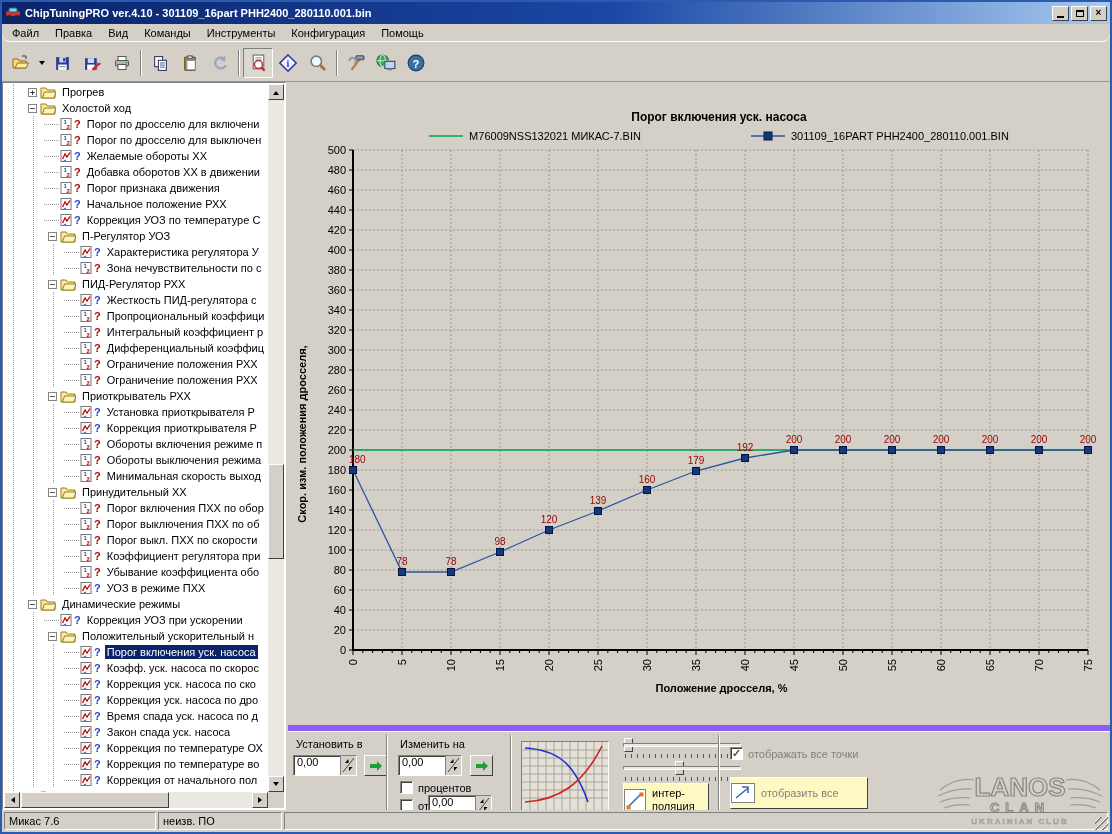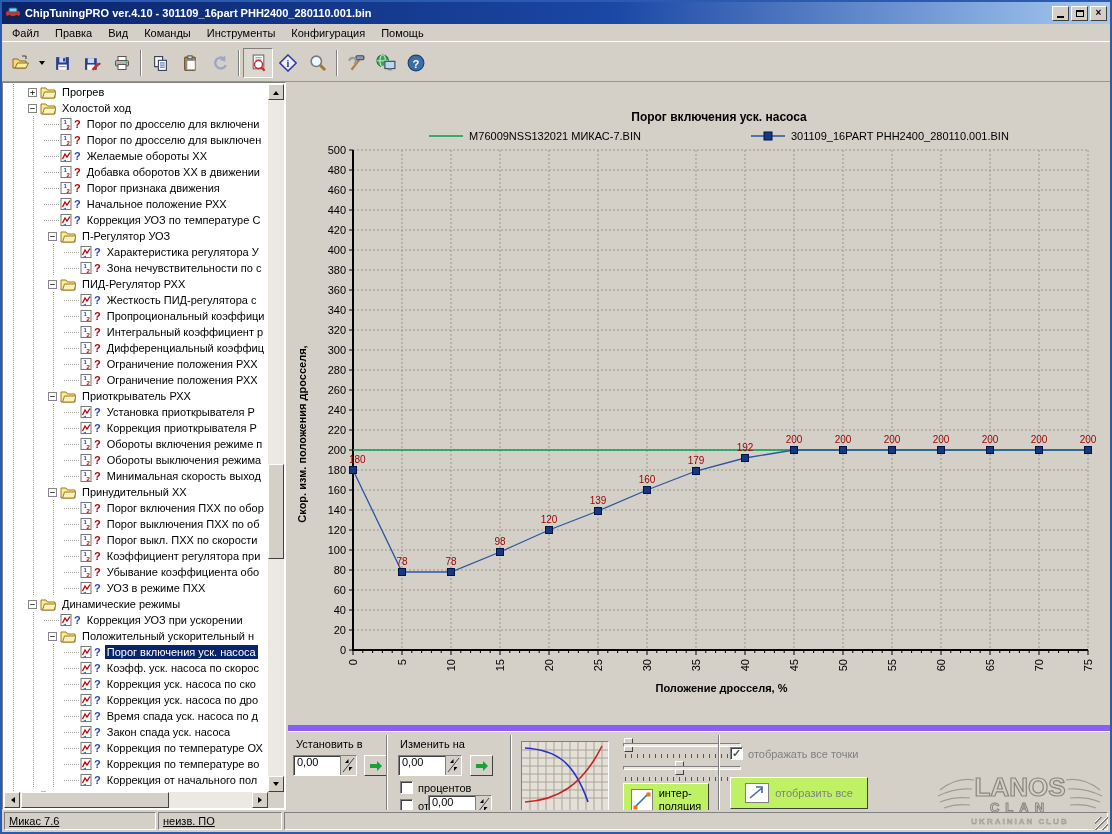--- a/index.html
+++ b/index.html
@@ -12,21 +12,21 @@
     background:linear-gradient(90deg,#0a246a 0%,#1b47a5 55%,#a6caf0 100%);
     display:flex;align-items:center;padding:5px 3px;color:#fff;font-weight:bold;}
   .titlebar .ttext{flex:1;white-space:nowrap;overflow:hidden;margin-left:4px;}
   .tbtn{width:17px;height:15px;background:#d4d0c8;border:1px solid;margin-left:2px;
     border-color:#fff #404040 #404040 #fff;display:flex;align-items:center;justify-content:center;
     font-size:10px;font-weight:bold;color:#000;line-height:1;}
   .tbtn .minglyph{width:7px;height:2px;background:#000;margin-top:7px;}
   .tbtn .maxglyph{width:8px;height:7px;border:1px solid #000;border-top-width:2px;}
   
   .menubar{position:absolute;top:22px;left:0;right:0;height:18px;background:#d4d0c8;
-    display:flex;align-items:center;padding-left:2px;border-bottom:1px solid #fff;}
+    display:flex;align-items:center;padding-left:2px;border-bottom:1px solid #fff;border-radius:8px;}
   .menuitem{padding:3px 8px;cursor:default;}
   .toolbar{position:absolute;top:43px;left:0;right:0;height:37px;background:#d4d0c8;
     display:flex;align-items:center;padding-left:4px;border-bottom:1px solid #9a968e;}
   .tb-btn{width:30px;height:30px;display:flex;align-items:center;justify-content:center;
     border:1px solid transparent;}
   .tb-btn.pressed{border-color:#808080 #fff #fff #808080;background:#dcd8d0;}
   .tb-drop{width:11px;height:30px;display:flex;align-items:center;justify-content:center;color:#444;font-size:8px;}
   .tb-sep{width:2px;height:26px;margin:0 3px;border-left:1px solid #808080;border-right:1px solid #fff;}
   
   .main{position:absolute;top:80px;left:0;right:0;bottom:22px;display:flex;}
@@ -87,26 +87,26 @@
      font-size:11px;font-weight:bold;color:#555;line-height:1;}
   .dim{color:#808080;}
   .panelw{position:absolute;border:1px solid;border-color:#808080 #fff #fff #808080;background:#e4e0d8;}
   .slider{position:absolute;width:118px;height:20px;}
   .slider .track{position:absolute;top:6px;left:0;right:0;height:4px;background:#ece9e2;
      border:1px solid;border-color:#808080 #fff #fff #808080;}
   .slider .sthumb{position:absolute;top:1px;width:9px;height:14px;background:#d4d0c8;
      border:1px solid;border-color:#fff #404040 #404040 #fff;}
   .slider .ticks{position:absolute;top:17px;left:2px;right:2px;height:4px;
      background:repeating-linear-gradient(to right,#555 0 1px,transparent 1px 6px);}
-  .button3d{position:absolute;background:#bef264;border:1px solid;border-color:#fff #404040 #404040 #fff;
-     display:flex;align-items:center;justify-content:center;gap:6px;}
+  .button3d{position:absolute;background:#fef9c3;border:1px solid;border-color:#fff #404040 #404040 #fff;
+     display:flex;align-items:center;gap:6px;}
   .btxt{white-space:pre-line;text-align:left;line-height:1.2;}
   
   .statusbar{position:absolute;left:0;right:0;bottom:0;height:22px;background:#d4d0c8;
-     display:flex;align-items:flex-end;gap:2px;padding:2px;text-decoration:underline;}
+     display:flex;align-items:flex-end;gap:2px;padding:2px;}
   .spanel{height:18px;border:1px solid;border-color:#808080 #fff #fff #808080;
      display:flex;align-items:center;padding:0 4px;}
   .watermark{position:absolute;right:6px;bottom:0px;z-index:6;pointer-events:none;}
   .grip{position:absolute;right:2px;bottom:2px;width:13px;height:13px;z-index:7;
      background:repeating-linear-gradient(135deg,transparent 0 3px,#fff 3px 4px,#808080 4px 5px);}
 </style>
 </head>
 <body>
 
 <div class="win">

